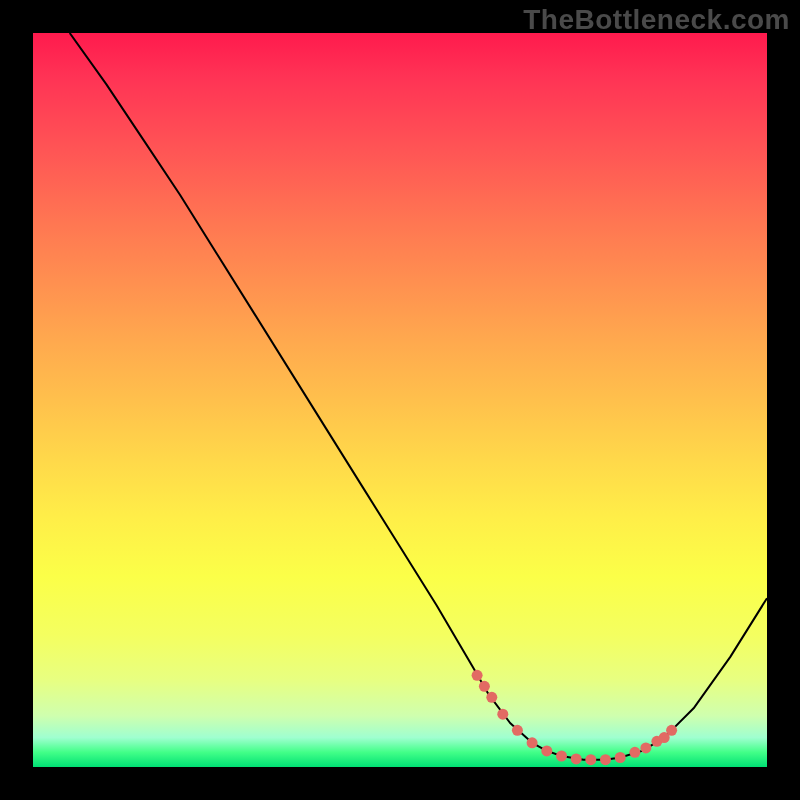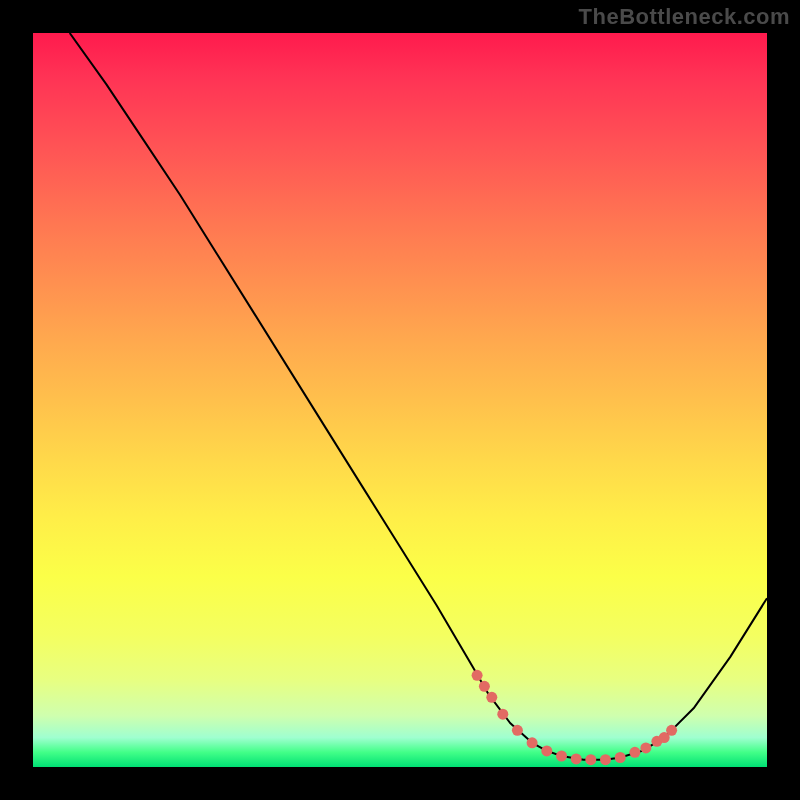--- a/index.html
+++ b/index.html
@@ -15,21 +15,21 @@
     position: relative;
     width: 800px;
     height: 800px;
     background: #000;
   }
   .watermark {
     position: absolute;
     top: 4px;
     right: 10px;
     color: #4a4a4a;
-    font-size: 22px;
+    font-size: 28px;
     font-weight: bold;
     letter-spacing: 0.5px;
     z-index: 5;
   }
   .plot {
     position: absolute;
     left: 33px;
     top: 33px;
     width: 734px;
     height: 734px;

